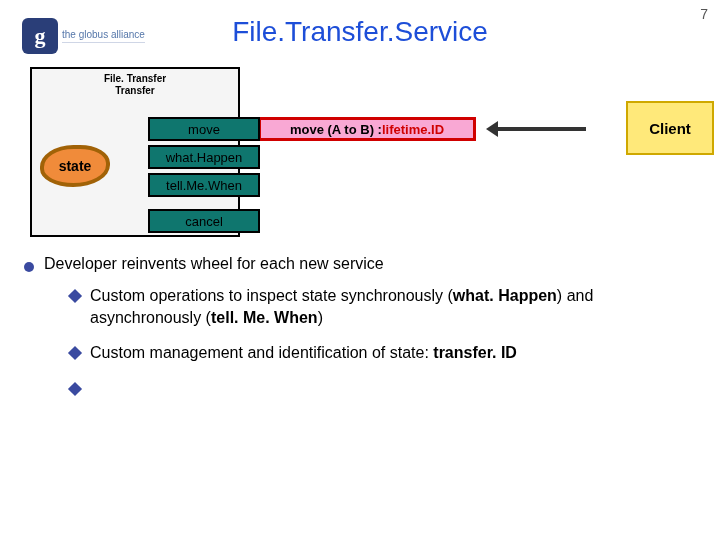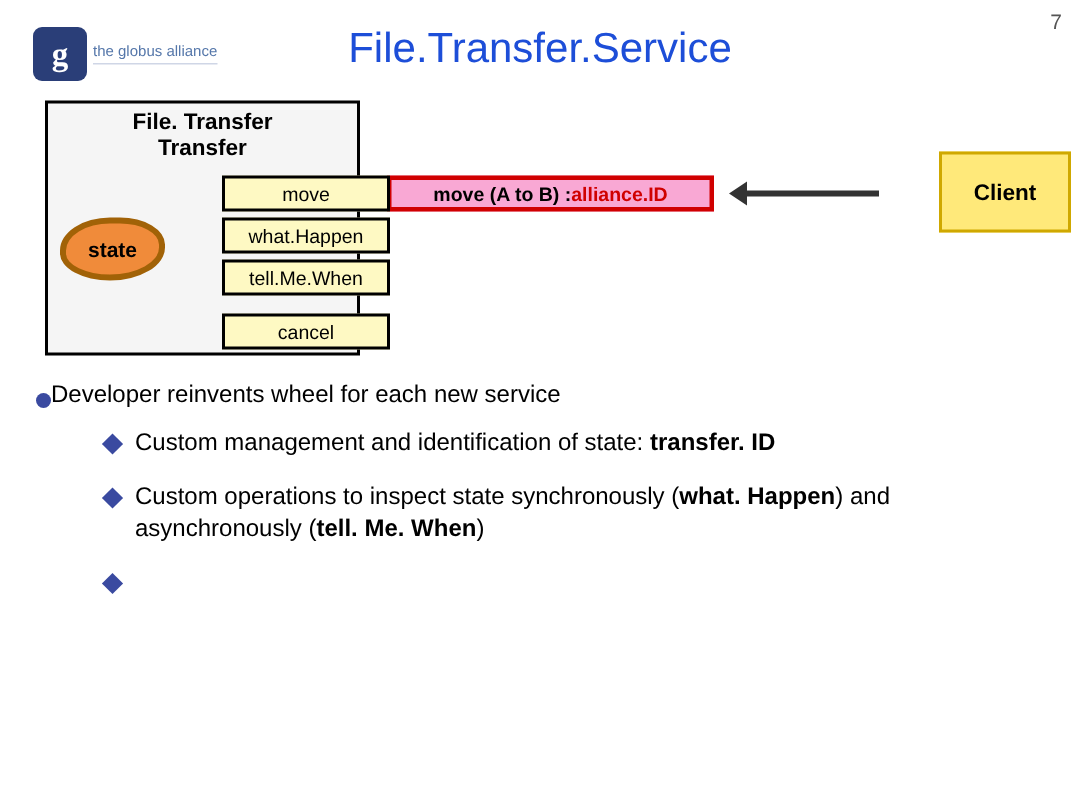--- a/index.html
+++ b/index.html
@@ -45,41 +45,41 @@
     height: 180px;
   }
   .service-box {
     position: absolute; top: 0; left: 0;
     width: 210px; height: 170px;
     border: 2px solid #000;
     background: #f5f5f5;
   }
   .service-title {
     text-align: center;
-    font-size: 15px; font-weight: bold;
+    font-size: 10px; font-weight: bold;
     padding: 4px 2px 0 2px;
     line-height: 1.15;
   }
   .state-blob {
     position: absolute;
     left: 8px; top: 76px;
     width: 70px; height: 42px;
     background: #f08b3a;
     border: 4px solid #a16207;
     border-radius: 50% 45% 55% 50% / 55% 45% 55% 45%;
     display: flex; align-items: center; justify-content: center;
     font-size: 14px; font-weight: bold;
     z-index: 1;
   }
   .op {
     position: absolute;
     right: -22px;
     width: 112px; height: 24px;
     border: 2px solid #000;
-    background: #fef9c3;
+    background: #0f766e;
     display: flex; align-items: center; justify-content: center;
     font-size: 13px;
     z-index: 2;
   }
   .op.move-op { top: 48px; }
   .op.what    { top: 76px; }
   .op.tell    { top: 104px; margin-left: 33px; }
   .op.cancel  { top: 140px; }
   .call-box {
     position: absolute;
@@ -109,21 +109,21 @@
     position: absolute;
     left: 560px; top: 34px;
     width: 88px; height: 54px;
     background: #ffe97a;
     border: 2px solid #cfa800;
     display: flex; align-items: center; justify-content: center;
     font-size: 15px; font-weight: bold; margin-left: 36px;
   }
   .content { margin: 8px 24px 0 24px; font-size: 16px; }
   .lead {
-    display: flex; align-items: flex-start; 
+    display: flex; align-items: flex-start; gap: 10px;
     margin-bottom: 12px;
   }
   .dot {
     width: 10px; height: 10px; border-radius: 50%;
     background: #3a4aa0; flex: 0 0 auto; margin-top: 7px;
   }
   .sublist { margin-left: 46px; }
   .sub {
     display: flex; align-items: flex-start; gap: 10px;
     margin-bottom: 14px;
@@ -158,43 +158,43 @@
     </div>
     <div class="state-blob">state</div>
     <div class="op move-op">move</div>
     <div class="op what">what.Happen</div>
     <div class="op tell">tell.Me.When</div>
     <div class="op cancel">cancel</div>
   </div>
 
   <div class="call-box">
     <span>move (A to B) : </span>
-    <span class="ret">alliance.ID</span>
+    <span class="ret">lifetime.ID</span>
   </div>
 
   <div class="arrow"></div>
 
   <div class="client-box">Client</div>
 </div>
 
 <div class="content">
   <div class="lead">
     <span class="dot"></span>
     <span>Developer reinvents wheel for each new service</span>
   </div>
   <div class="sublist">
+    <div class="sub">
+      <span class="diamond"></span>
+      <span>
+        <span>Custom operations to inspect state synchronously (</span><b>what. Happen</b><span>) and asynchronously (</span><b>tell. Me. When</b><span>)</span>
+      </span>
+    </div>
     <div class="sub">
       <span class="diamond"></span>
       <span>
         <span>Custom management and identification of state: </span><b>transfer. ID</b>
       </span>
     </div>
     <div class="sub">
       <span class="diamond"></span>
-      <span>
-        <span>Custom operations to inspect state synchronously (</span><b>what. Happen</b><span>) and asynchronously (</span><b>tell. Me. When</b><span>)</span>
-      </span>
-    </div>
-    <div class="sub">
-      <span class="diamond"></span>
     </div>
   </div>
 </div>
 
 </body></html>

